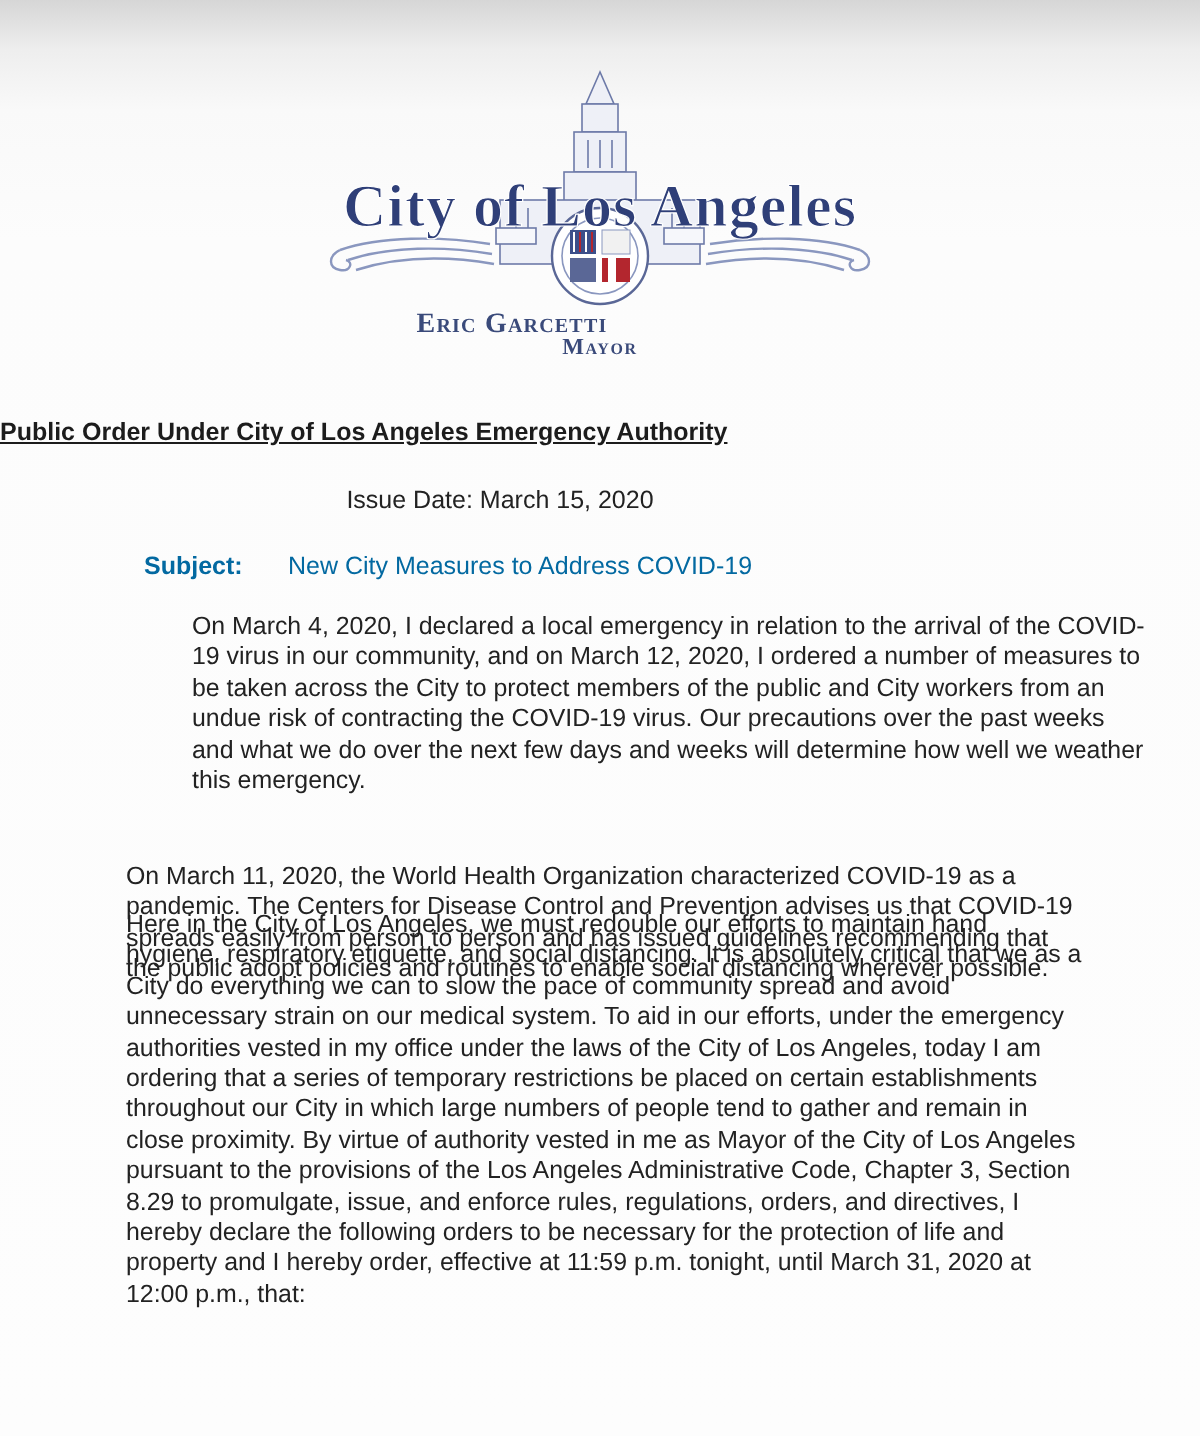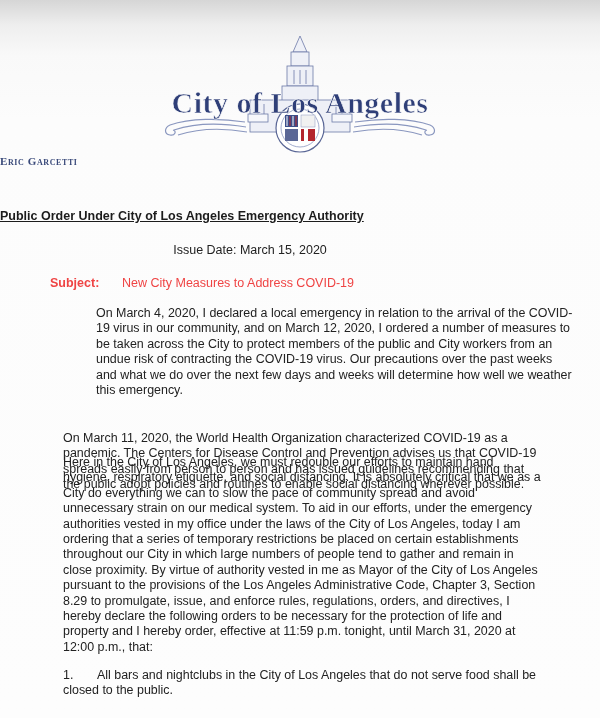--- a/index.html
+++ b/index.html
@@ -32,23 +32,23 @@
     }
     .letterhead svg {
       position: absolute;
       left: 0; top: 0;
     }
     .mayor-name {
       position: absolute;
       left: 0;
       width: 512px;
       top: 155px;
-      text-align: left;
+      text-align: center;
       font-family: "Liberation Serif", serif;
-      font-size: 11px;
+      font-size: 14px;
       letter-spacing: 0.6px;
       color: #3a4a7a;
       font-variant: small-caps;
       font-weight: bold;
     }
     .mayor-title {
       position: absolute;
       left: 0;
       width: 600px;
       top: 168px;
@@ -76,24 +76,24 @@
       position: absolute;
       left: 0;
       width: 500px;
       top: 243px;
       text-align: center;
       font-size: 12.5px;
       color: #222;
     }
     .subject {
       position: absolute;
-      left: 50px;
+      left: 72px;
       top: 276px;
       font-size: 12.5px;
-      color: #ef4444;
+      color: #0369a1;
     }
     .subject .subject-label {
       font-weight: bold;
       display: inline-block;
       width: 72px;
     }
     .para {
       position: absolute;
       left: 63px;
       width: 480px;
@@ -169,33 +169,31 @@
         <rect x="151" y="85" width="14" height="12" fill="#f1f1f1" stroke="#8a97bf" stroke-width="0.5"></rect>
         <rect x="135" y="99" width="13" height="12" fill="#5a6796"></rect>
         <rect x="151" y="99" width="14" height="12" fill="#b3262e"></rect>
         <rect x="154" y="99" width="4" height="12" fill="#ffffff"></rect>
       </g>
 
       <text x="150" y="83" text-anchor="middle" font-family="'Liberation Serif', serif" font-size="30" font-weight="bold" fill="#2f3f78" stroke="#ffffff" stroke-width="0.6" letter-spacing="0.5">City of Los Angeles</text>
     </svg>
   </div>
   <div class="mayor-name">Eric Garcetti</div>
+  <div class="mayor-title">Mayor</div>
 
   <div class="doc-title">Public Order Under City of Los Angeles Emergency Authority</div>
 
   <div class="issue-date">
     <span>Issue Date:</span>
     <span>March 15, 2020</span>
   </div>
 
   <div class="subject">
     <span class="subject-label">Subject:</span><span>New City Measures to Address COVID-19</span>
   </div>
 
   <p class="para p1">On March 4, 2020, I declared a local emergency in relation to the arrival of the COVID-19 virus in our community, and on March 12, 2020, I ordered a number of measures to be taken across the City to protect members of the public and City workers from an undue risk of contracting the COVID-19 virus.  Our precautions over the past weeks and what we do over the next few days and weeks will determine how well we weather this emergency.</p>
   <p class="para p2">On March 11, 2020, the World Health Organization characterized COVID-19 as a pandemic.  The Centers for Disease Control and Prevention advises us that COVID-19 spreads easily from person to person and has issued guidelines recommending that the public adopt policies and routines to enable social distancing wherever possible.</p>
   <p class="para p3">Here in the City of Los Angeles, we must redouble our efforts to maintain hand hygiene, respiratory etiquette, and social distancing.  It is absolutely critical that we as a City do everything we can to slow the pace of community spread and avoid unnecessary strain on our medical system.  To aid in our efforts, under the emergency authorities vested in my office under the laws of the City of Los Angeles, today I am ordering that a series of temporary restrictions be placed on certain establishments throughout our City in which large numbers of people tend to gather and remain in close proximity.  By virtue of authority vested in me as Mayor of the City of Los Angeles pursuant to the provisions of the Los Angeles Administrative Code, Chapter 3, Section 8.29 to promulgate, issue, and enforce rules, regulations, orders, and directives, I hereby declare the following orders to be necessary for the protection of life and property and I hereby order, effective at 11:59 p.m. tonight, until March 31, 2020 at 12:00 p.m., that:</p>
 
-  <div class="list-item">
-    <span class="num">1.</span><span>All bars and nightclubs in the City of Los Angeles that do not serve food shall be closed to the public.</span>
-  </div>
 
 </div>
 
 </body></html>

